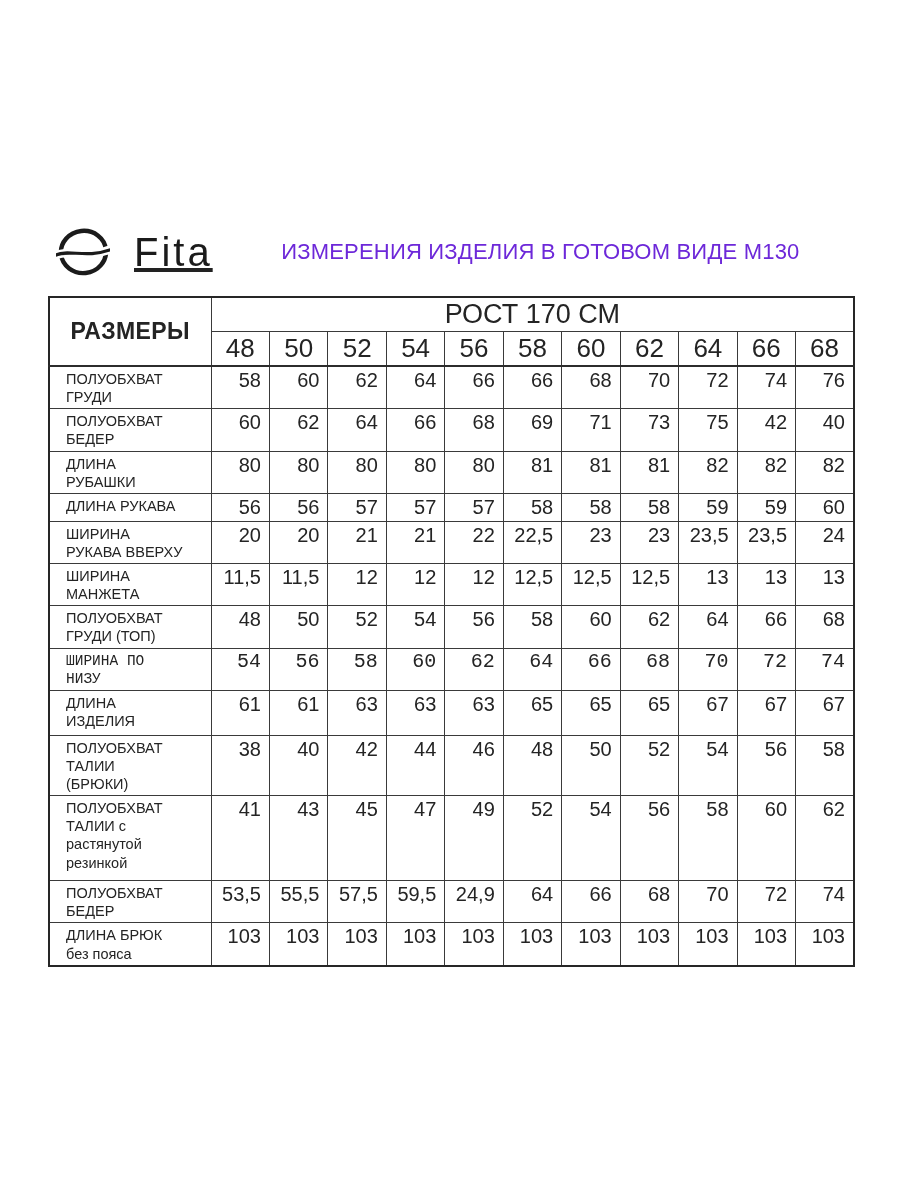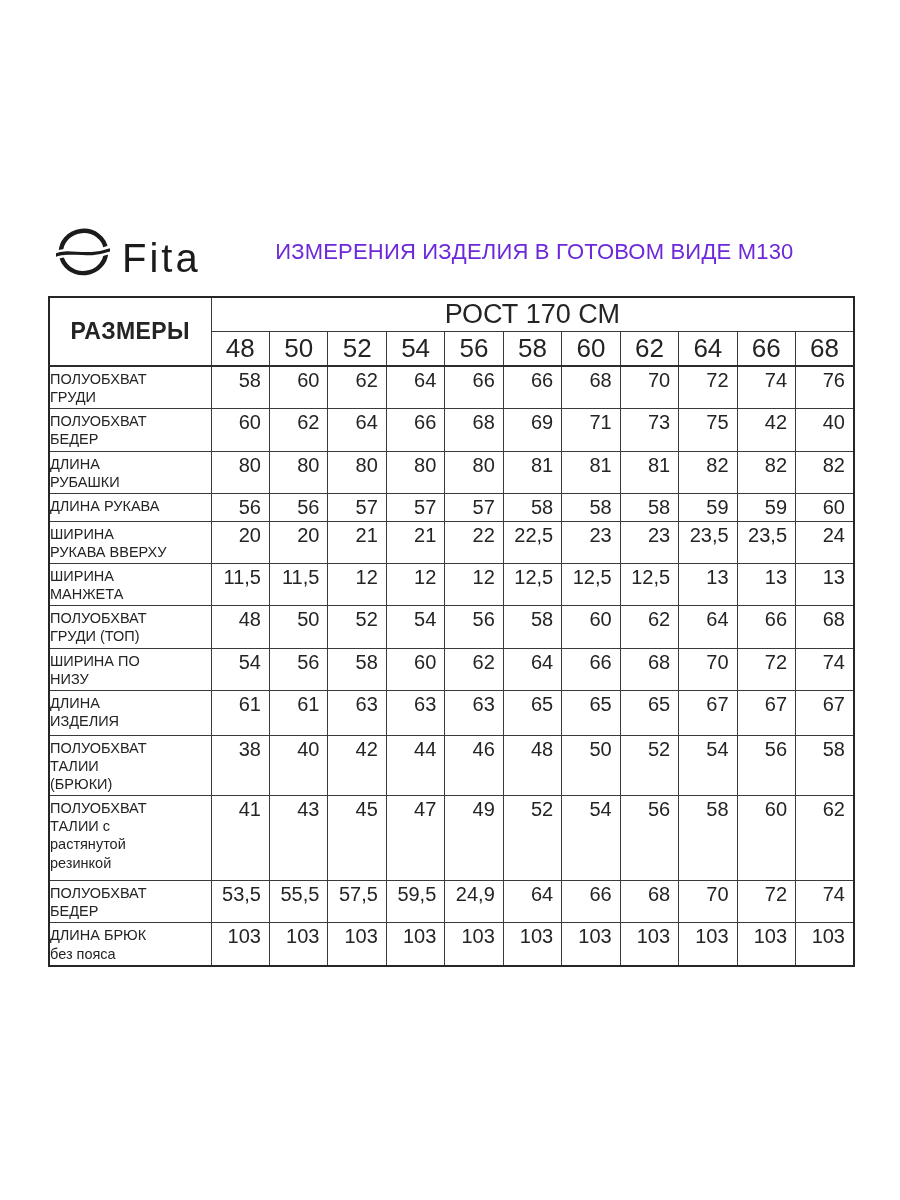--- a/index.html
+++ b/index.html
@@ -10,21 +10,21 @@
     font-family: "Liberation Sans", sans-serif;
     color: #222222;
   }
   .page { position: relative; width: 900px; height: 1200px; background: #fff; overflow: hidden; }
 
   
   .header {
     position: absolute; top: 216px; left: 56px; right: 46px; height: 72px;
     display: flex; align-items: center;
   }
-  .logo { display: flex; align-items: flex-end; gap: 12px; flex: 0 0 auto; }
+  .logo { display: flex; align-items: center; gap: 24px; flex: 0 0 auto; text-decoration: underline; }
   .logo-icon { width: 54px; height: 52px; display: block; }
   .logo-text {
     font-size: 40px; font-weight: 400; color: #1b1b1b;
     letter-spacing: 3px; line-height: 1;
   }
   .title {
     flex: 1 1 auto; text-align: center;
     font-size: 22px; font-weight: 400; color: #6d28d9;
     letter-spacing: 0.2px; white-space: nowrap; padding-left: 14px;
   }
@@ -45,35 +45,35 @@
   .size-table thead tr.h2 { height: 35px; }
   .size-table thead { border-bottom: 2px solid #2c2c2c; }
   .corner-cell {
     font-size: 23px; font-weight: 700; text-align: center; vertical-align: top;
     padding-top: 20px; letter-spacing: 0.4px;
   }
   .rost-cell { font-size: 27px; font-weight: 400; text-align: center; vertical-align: middle; line-height: 1; }
   .size-cell { font-size: 26px; font-weight: 400; text-align: center; vertical-align: middle; padding: 0; line-height: 1; }
   .label-cell {
     font-size: 14.5px; font-weight: 400; text-align: left; vertical-align: top;
-    padding: 3px 2px 2px 0; line-height: 1.25; white-space: pre-line;
+    padding: 3px 2px 2px 16px; line-height: 1.25; white-space: pre-line;
   }
   .value-cell {
     font-size: 20px; font-weight: 400; text-align: right; vertical-align: top;
     padding: 2px 8px 0 0; line-height: 1.1;
   }
   
   tbody tr:nth-child(1)  { height: 33px; }
   tbody tr:nth-child(2)  { height: 42px; }
   tbody tr:nth-child(3)  { height: 40px; }
   tbody tr:nth-child(4)  { height: 28px; }
   tbody tr:nth-child(5)  { height: 42px; }
   tbody tr:nth-child(6)  { height: 40px; }
   tbody tr:nth-child(7)  { height: 35px; }
-  tbody tr:nth-child(8)  { height: 40px; }
+  tbody tr:nth-child(8)  { height: 40px; font-family: Liberation Mono, monospace; }
   tbody tr:nth-child(9)  { height: 45px; }
   tbody tr:nth-child(10) { height: 55px; }
   tbody tr:nth-child(11) { height: 85px; }
   tbody tr:nth-child(12) { height: 38px; }
   tbody tr:nth-child(13) { height: 37px; }
 </style>
 </head>
 <body>
 
 <div class="page">

